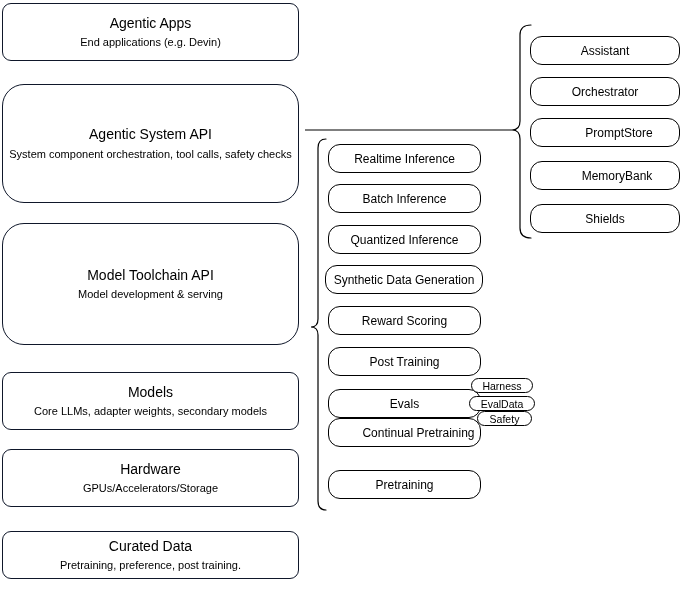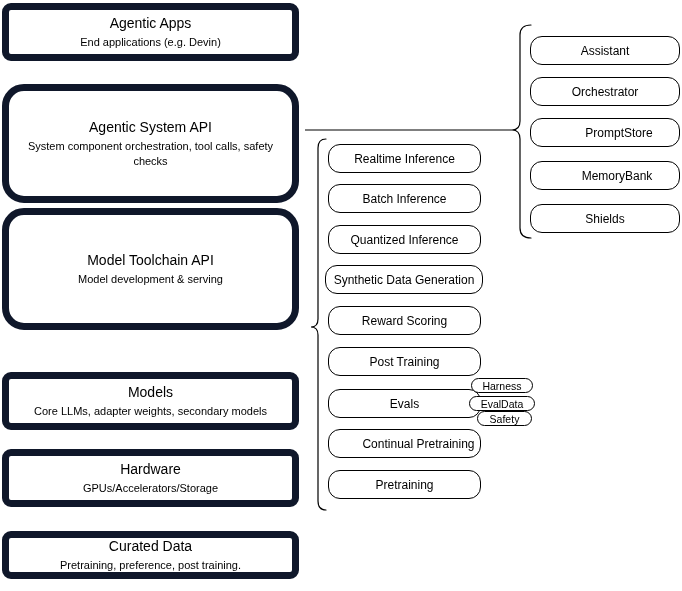--- a/index.html
+++ b/index.html
@@ -17,21 +17,21 @@
     left: 0; top: 0;
     width: 682px; height: 591px;
     pointer-events: none;
   }
   
   .lbox {
     position: absolute;
     left: 2px;
     width: 297px;
     box-sizing: border-box;
-    border: 7px solid #0f172a;
+    border: 1px solid #0f172a;
     background: #ffffff;
     display: flex;
     flex-direction: column;
     align-items: center;
     justify-content: center;
     text-align: center;
   }
   .lbox .title { font-size: 14px; line-height: 1.25; }
   .lbox .subtitle { font-size: 11px; line-height: 1.3; margin-top: 3px; padding: 0 6px; }
   .r-sm { border-radius: 9px; }
@@ -80,21 +80,21 @@
   <div class="lbox r-sm" style="top:3px; height:58px;">
     <div class="title">Agentic Apps</div>
     <div class="subtitle">End applications (e.g. Devin)</div>
   </div>
 
   <div class="lbox r-lg" style="top:84px; height:119px;">
     <div class="title">Agentic System API</div>
     <div class="subtitle">System component orchestration, tool calls, safety checks</div>
   </div>
 
-  <div class="lbox r-lg" style="top:208px; height:122px;">
+  <div class="lbox r-lg" style="top:223px; height:122px;">
     <div class="title">Model Toolchain API</div>
     <div class="subtitle">Model development &amp; serving</div>
   </div>
 
   <div class="lbox r-sm" style="top:372px; height:58px;">
     <div class="title">Models</div>
     <div class="subtitle">Core LLMs, adapter weights, secondary models</div>
   </div>
 
   <div class="lbox r-sm" style="top:449px; height:58px;">
@@ -121,21 +121,21 @@
   </div>
   <div class="mbox" style="top:306px;">
     <span>Reward Scoring</span>
   </div>
   <div class="mbox" style="top:347px;">
     <span>Post Training</span>
   </div>
   <div class="mbox" style="top:389px;">
     <span>Evals</span>
   </div>
-  <div class="mbox" style="top:429px;padding-left:28px;">
+  <div class="mbox" style="top:418px;padding-left:28px;">
     <span>Continual Pretraining</span>
   </div>
   <div class="mbox" style="top:470px;">
     <span>Pretraining</span>
   </div>
 
   <div class="pill" style="left:471px; top:378px; width:62px; height:15px;">
     <span>Harness</span>
   </div>
   <div class="pill" style="left:469px; top:396px; width:66px; height:15px;">

